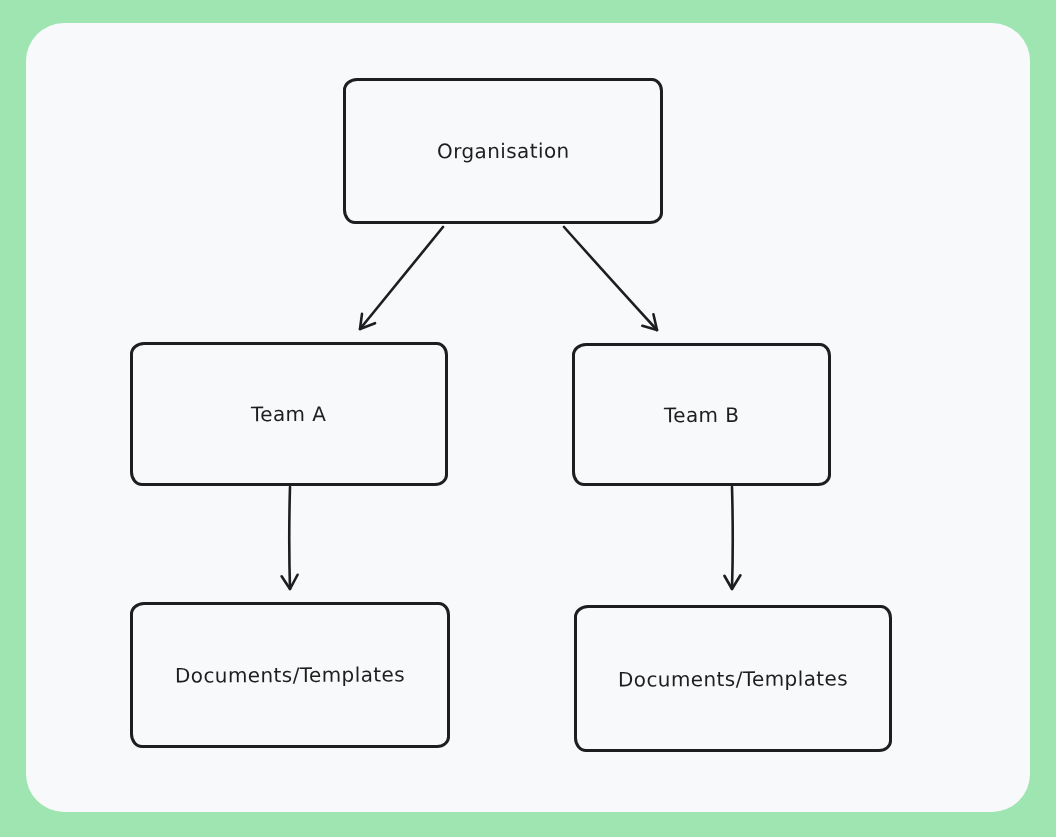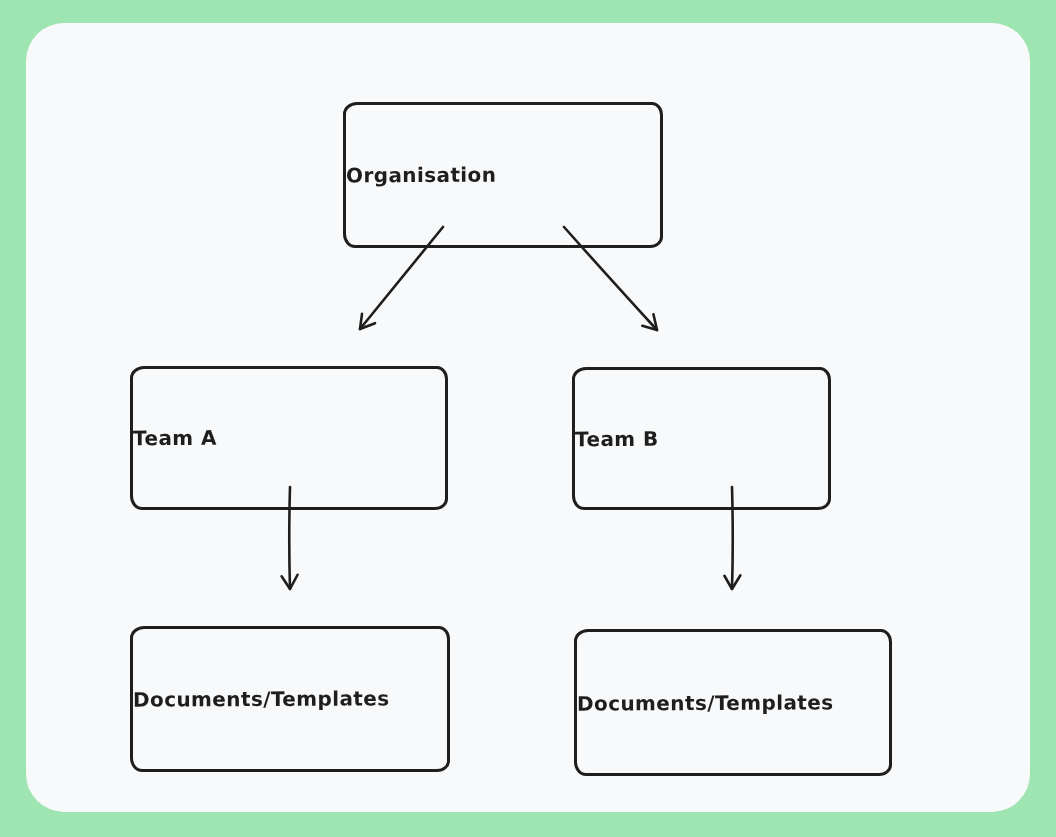--- a/index.html
+++ b/index.html
@@ -33,27 +33,27 @@
     left: 0; top: 0;
     width: 1056px; height: 837px;
     pointer-events: none;
   }
   .node {
     position: absolute;
     border: 3px solid var(--stroke);
     border-radius: 14px 11px 13px 12px / 12px 13px 11px 14px;
     display: flex;
     align-items: center;
+    justify-content: center;
     background: transparent;
     color: var(--text);
     font-size: 20px;
-    font-weight: 700;
+    font-weight: 400;
     letter-spacing: 0.4px;
     text-align: center;
-    margin-top: 24px;
   }
   .node span { transform: rotate(-0.3deg); }
   .node-organisation { left: 343px; top:  78px; width: 320px; height: 146px; }
   .node-team-a       { left: 130px; top: 342px; width: 318px; height: 144px; }
   .node-team-b       { left: 572px; top: 343px; width: 259px; height: 143px; }
   .node-docs-a       { left: 130px; top: 602px; width: 320px; height: 146px; }
   .node-docs-b       { left: 574px; top: 605px; width: 318px; height: 147px; }
 </style>
 </head>
 <body>

